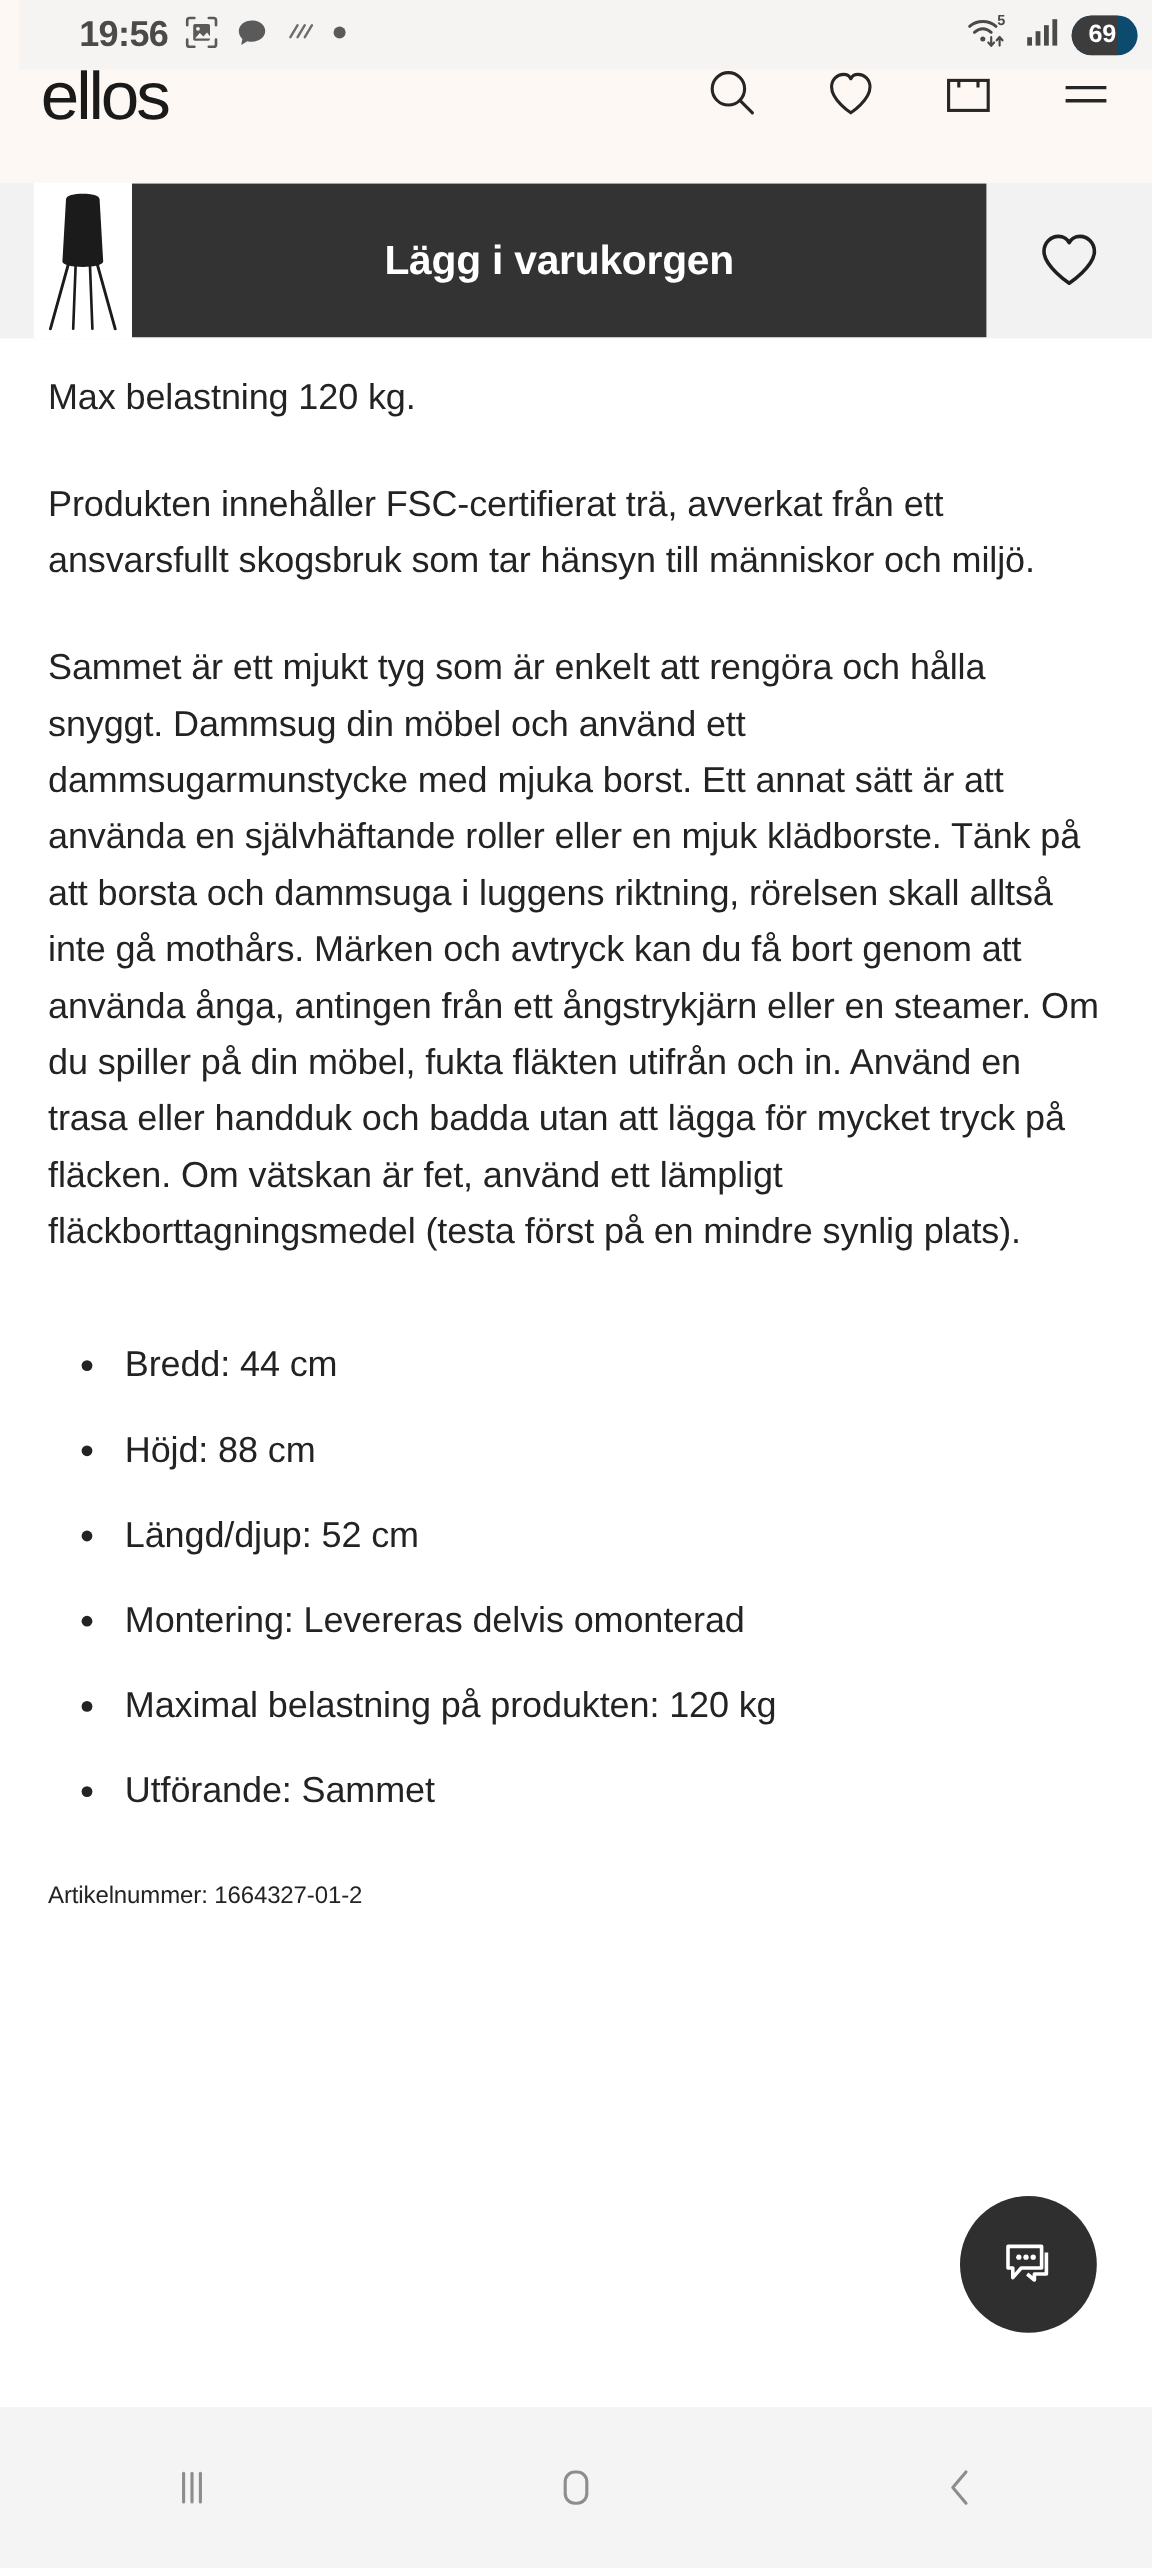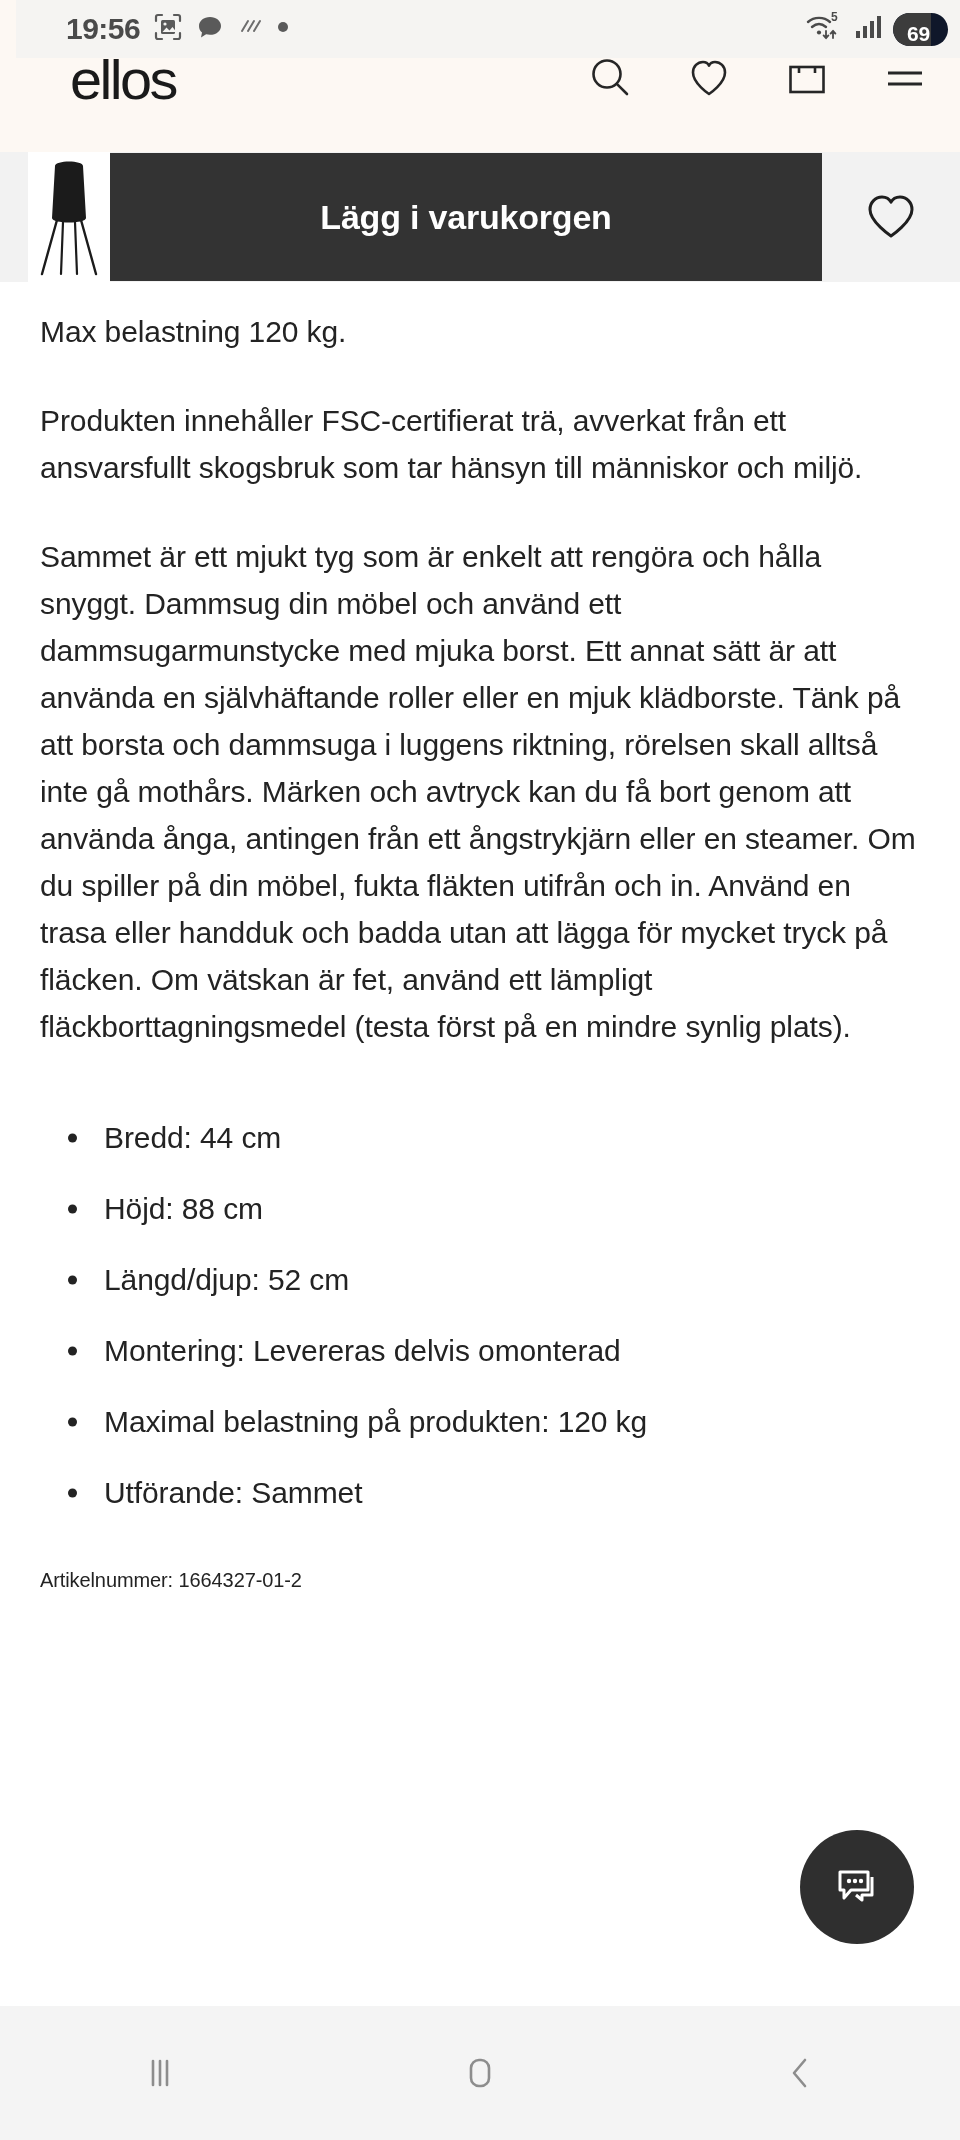--- a/index.html
+++ b/index.html
@@ -48,23 +48,23 @@
   .status-right {
     display: flex;
     align-items: center;
     gap: 9px;
   }
   .battery-pill {
     position: relative;
     width: 55px;
     height: 33px;
     border-radius: 17px;
-    background: #0f172a;
-    display: flex;
-    align-items: flex-end;
+    background: #0c4a6e;
+    display: flex;
+    align-items: center;
     overflow: hidden;
   }
   .battery-fill {
     position: absolute;
     top: 0; left: 0; bottom: 0;
     width: 69%;
     background: #3c3c3c;
     border-radius: 17px 0 0 17px;
   }
   .battery-text {
@@ -90,21 +90,20 @@
   }
   .header-inner {
     position: absolute;
     left: 0; right: 0;
     top: 42px;
     height: 76px;
     display: flex;
     align-items: center;
     justify-content: space-between;
     padding: 0 26px 0 34px;
-    margin-left: 36px;
   }
   .logo {
     font-family: "Liberation Sans", sans-serif;
     font-size: 56px;
     font-weight: 400;
     letter-spacing: -2.5px;
     color: #1a1a1a;
     line-height: 1;
     transform: scaleX(1.03);
     transform-origin: left center;

